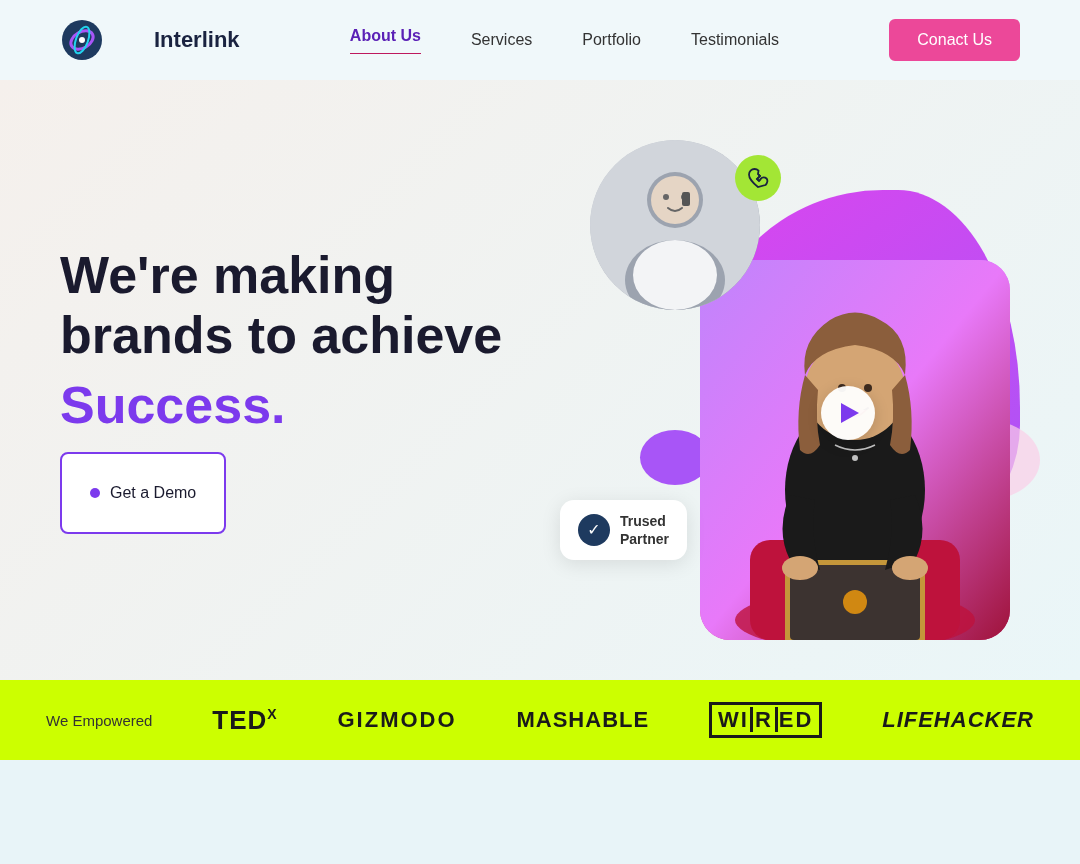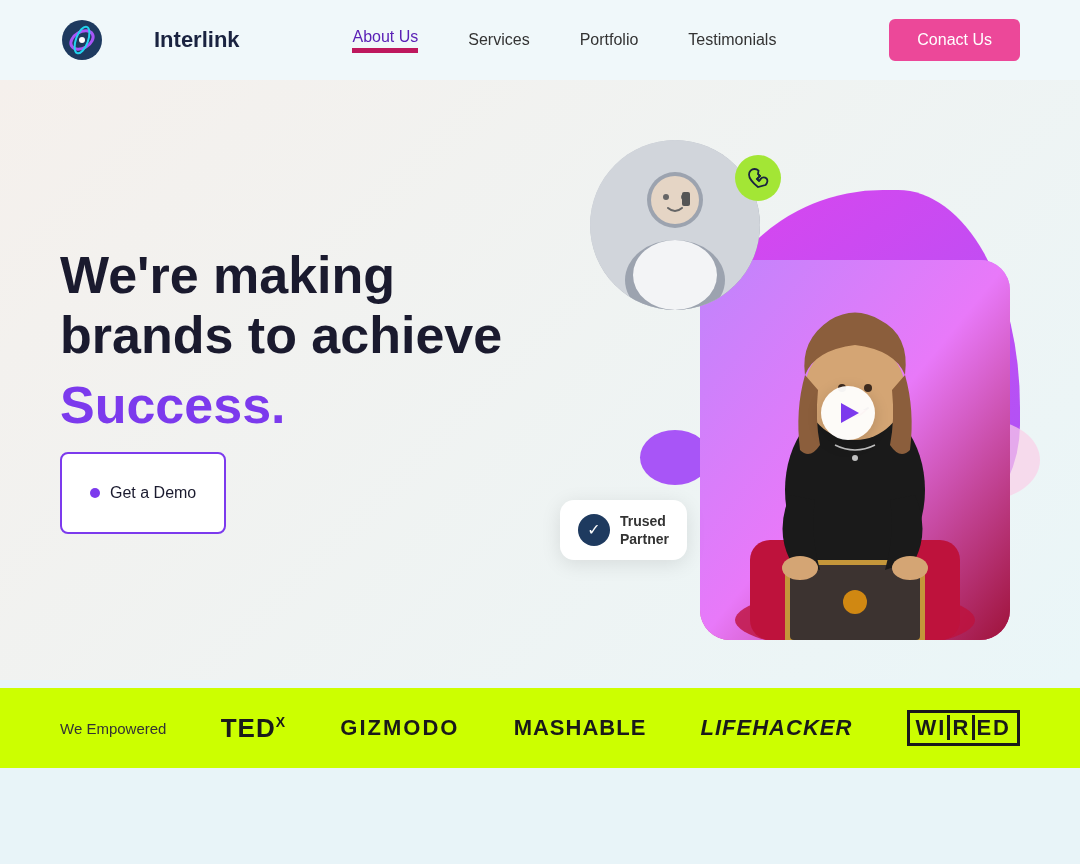--- a/index.html
+++ b/index.html
@@ -36,22 +36,23 @@
       align-items: center;
     }
     .nav-link {
       font-size: 16px;
       color: #333;
       text-decoration: none;
       cursor: pointer;
     }
     .nav-link.active {
       color: #5b21b6;
-      border-bottom: 5px solid #be185d;
-      padding-bottom: 2px;
+      border-bottom: 1px solid #be185d;
+      padding-bottom: 8px;
+      font-weight: bold;
     }
     .contact-btn {
       background: #ec4899;
       color: #fff;
       border: none;
       border-radius: 6px;
       padding: 12px 28px;
       font-size: 16px;
       cursor: pointer;
       font-weight: 500;
@@ -252,26 +253,25 @@
     .trusted-text {
       font-size: 14px;
       color: #333;
       font-weight: 600;
       line-height: 1.3;
     }
 
     
     .logos-strip {
       background: #ccff00;
-      padding: 22px 60px;
+      padding: 22px 46px;
       display: flex;
       align-items: center;
       gap: 0;
       justify-content: space-between;
-      margin-top: 8px;
     }
     .logos-strip-label {
       font-size: 15px;
       color: #333;
       font-weight: 400;
       white-space: nowrap;
     }
     .brand-logo {
       font-weight: 900;
       font-size: 22px;
@@ -424,17 +424,17 @@
       </div>
     </div>
   </div>
 </section>
 
 <div class="logos-strip">
   <span class="logos-strip-label">We Empowered</span>
   <span class="brand-logo tedx">TED<sup style="font-size:14px">x</sup></span>
   <span class="brand-logo gizmodo">GIZMODO</span>
   <span class="brand-logo mashable">Mashable</span>
+  <span class="brand-logo wired">WI<span style="border-left:3px solid #1a1a1a; border-right:3px solid #1a1a1a; padding:0 2px; margin:0 1px;">R</span>ED</span>
   <span class="brand-logo lifehacker">lifehacker</span>
-  <span class="brand-logo wired">WI<span style="border-left:3px solid #1a1a1a; border-right:3px solid #1a1a1a; padding:0 2px; margin:0 1px;">R</span>ED</span>
 </div>
 
 <div class="bottom-area"></div>
 
 </body></html>

